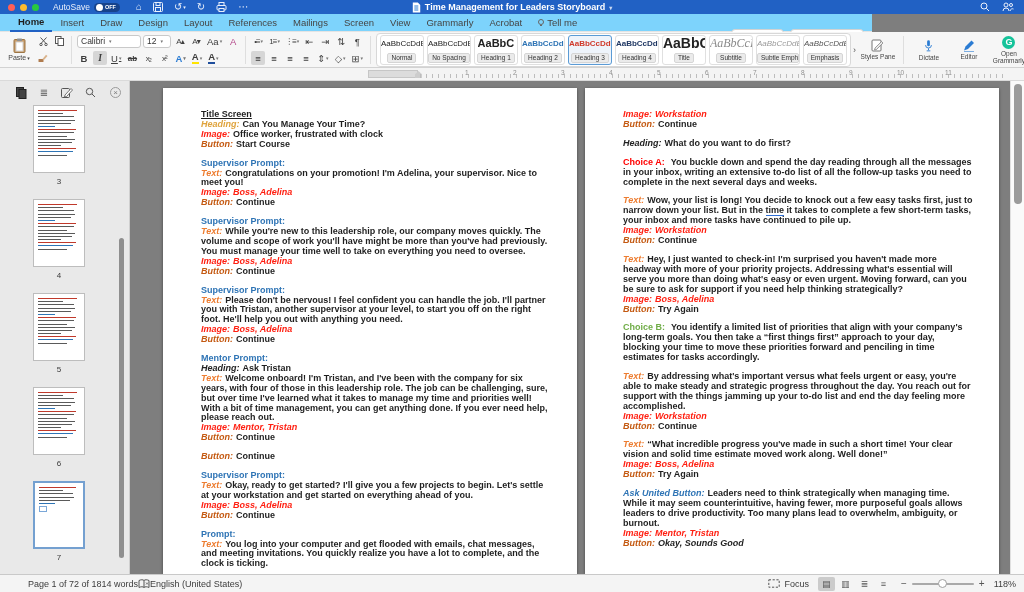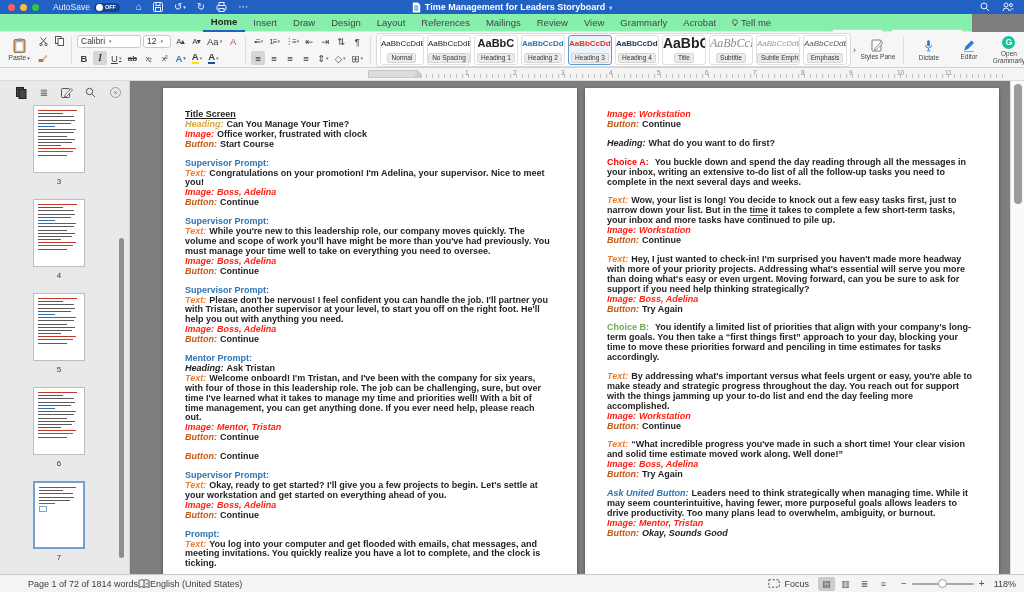--- a/index.html
+++ b/index.html
@@ -16,21 +16,21 @@
   .as-knob { width:7px; height:7px; border-radius:50%; background:#fff; }
   .as-state { font-size:5.5px; font-weight:700; color:#fff; }
   .tb-icons { display:flex; align-items:center; gap:11px; margin-left:16px; font-size:10px; }
   .tb-ic { display:flex; align-items:center; line-height:10px; color:#eaf0fb; cursor:default; }
   .tb-ic .caret { font-size:5px; margin-left:1px; }
   .tb-title { position:absolute; left:50%; transform:translateX(-50%); display:flex; align-items:center; gap:4px; font-weight:700; font-size:9px; color:#fff; }
   .tb-title .caret { font-size:6px; color:#c8d8f2; }
   .tb-right { position:absolute; right:10px; top:0; height:14px; display:flex; align-items:center; gap:12px; }
 
   
-  .menubar { position:absolute; left:0; top:14px; width:972px; height:18px; background:#86efac; border-bottom:1px solid #e4e4e4; display:flex; align-items:center;justify-content:center; }
+  .menubar { position:absolute; left:0; top:14px; width:872px; height:18px; background:#7dd3fc; border-bottom:1px solid #e4e4e4; display:flex; align-items:center; }
   .tabs { display:flex; align-items:center; margin-left:10px; }
   .tab { font-size:9.5px; color:#454545; padding:2px 8px 3px 8px; white-space:nowrap; display:flex; align-items:center; gap:3px; }
   .tab.active { font-weight:700; color:#1f1f1f; border-bottom:2px solid #2161c4; }
   .bulb { width:6px; height:6px; border:1px solid #666; border-radius:50%; display:inline-block; position:relative; }
   .bulb::after { content:''; position:absolute; left:1px; bottom:-2px; width:2px; height:1.5px; background:#666; }
   .mb-right { position:absolute; right:8px; top:15px; display:flex; gap:6px; }
   .mbtn { border:1px solid #d2d2d2; border-radius:4px; background:#fff; height:16px; padding:0 7px; display:flex; align-items:center; gap:4px; font-size:9px; color:#333; }
 
   
   .ribbon { position:absolute; left:0; top:32px; width:1024px; height:36px; background:#f6f6f6; border-bottom:1px solid #d2d2d2; display:flex; align-items:center; padding:0 4px; }
@@ -96,21 +96,21 @@
   .thumb .ln { height:1px; margin-bottom:2.2px; }
   .thumb .imgbox { width:8px; height:6px; border:1px solid #7aa7d8; margin-top:2px; }
   .thumb-num { font-size:8px; color:#3a3a3a; margin-top:4px; }
   .side-scroll { position:absolute; right:5px; top:157px; width:5px; height:320px; background:#8f8f8f; border-radius:3px; }
 
   
   .docarea { position:absolute; left:131px; top:0; width:879px; height:493px; background:#7e7e7e; overflow:hidden; }
   .page { position:absolute; top:7px; width:414px; height:486px; background:#fff; box-shadow:0 1px 3px rgba(0,0,0,.45); }
   .page.p1 { left:32px; }
   .page.p2 { left:454px; }
-  .pc { padding:22px 26px 0 22px; font-size:9px; line-height:9.9px; color:#1f1f1f; }
+  .pc { padding:22px 26px 0 38px; font-size:9px; line-height:9.9px; color:#1f1f1f; }
   .dl { font-weight:700; }
   .spacer { height:9px; }
   .doc-title { font-weight:700; text-decoration:underline; color:#1f1f1f; }
   .doc-header { font-weight:700; color:#2e74b5; }
   .lbl { font-style:italic; font-weight:700; margin-right:3px; }
   .lbl.gold { color:#dfa33c; }
   .lbl.orange { color:#ed7d31; }
   .lbl.rust { color:#c45911; }
   .lbl.red { color:#ff1f11; }
   .lbl.black-bi { color:#222; }
@@ -227,21 +227,21 @@
         <div class="tab">
           <span>Layout</span>
         </div>
         <div class="tab">
           <span>References</span>
         </div>
         <div class="tab">
           <span>Mailings</span>
         </div>
         <div class="tab">
-          <span>Review</span>
+          <span>Screen</span>
         </div>
         <div class="tab">
           <span>View</span>
         </div>
         <div class="tab">
           <span>Grammarly</span>
         </div>
         <div class="tab">
           <span>Acrobat</span>
         </div>

